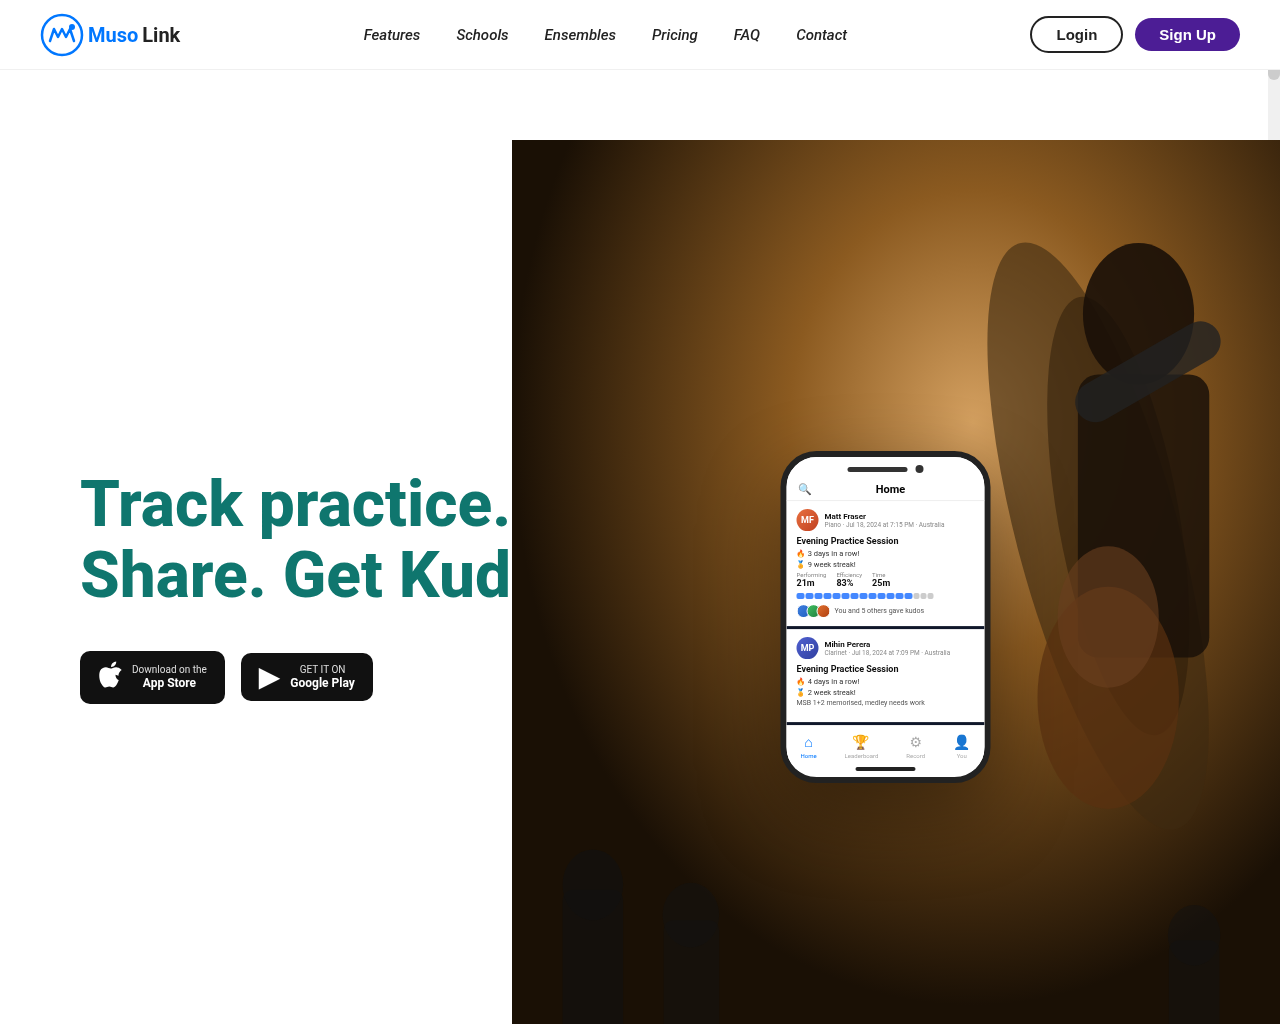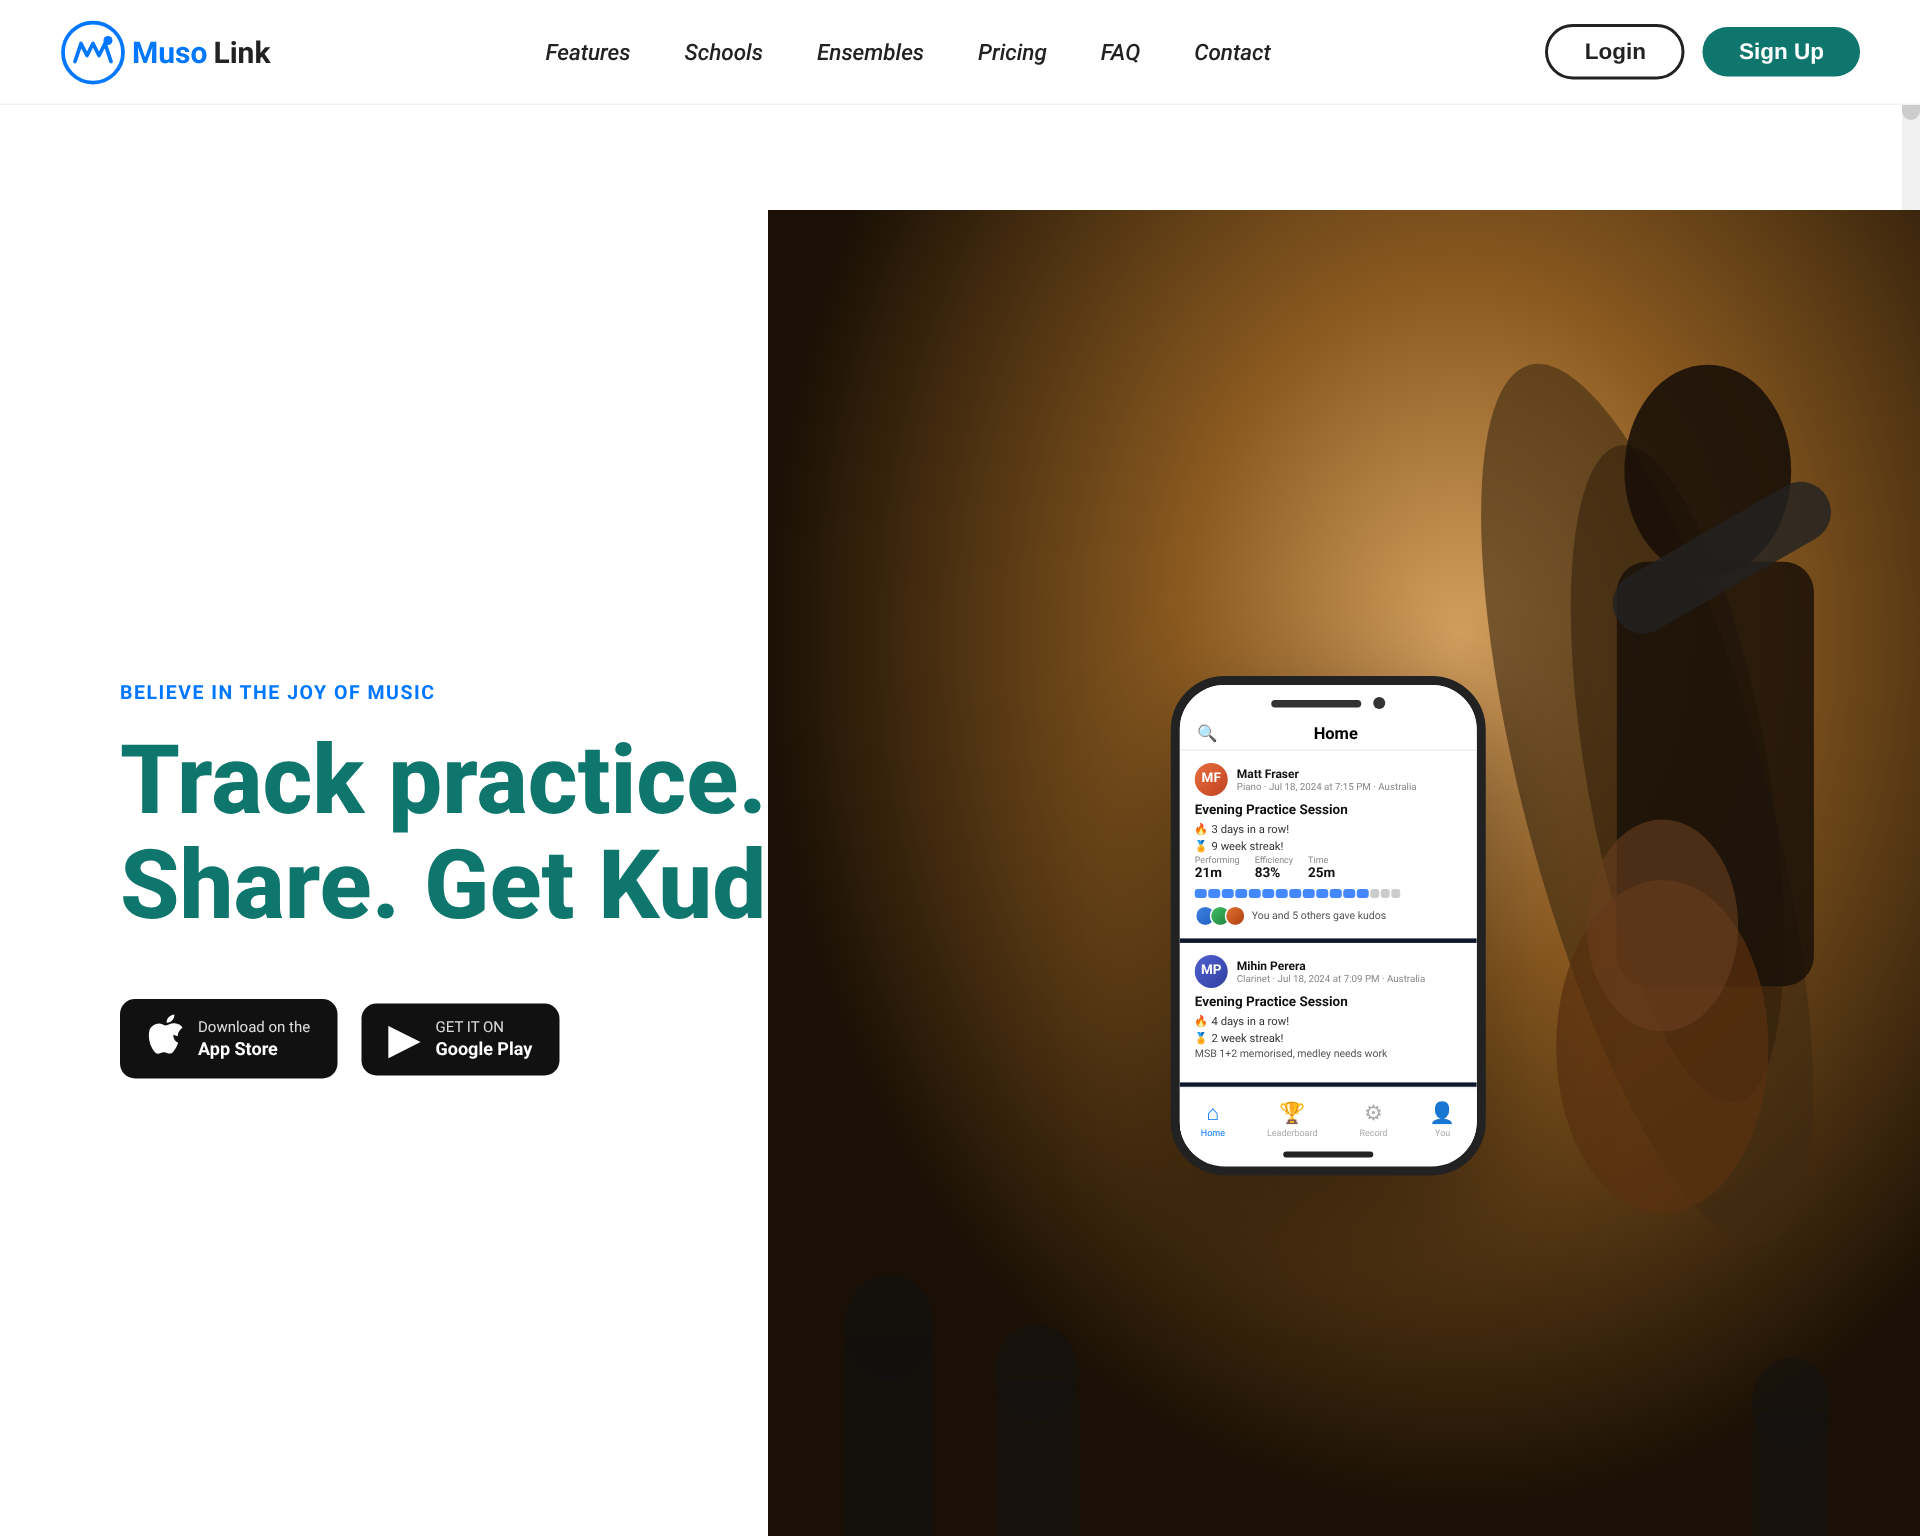--- a/index.html
+++ b/index.html
@@ -53,21 +53,21 @@
       background: transparent;
       font-size: 15px;
       font-weight: 600;
       cursor: pointer;
       color: #222;
     }
     .btn-signup {
       padding: 8px 24px;
       border: none;
       border-radius: 24px;
-      background: #0f766e;
+      background: #4c1d95;
       font-size: 15px;
       font-weight: 600;
       cursor: pointer;
       color: #fff;
     }
 
     
     .scrollbar-track {
       position: fixed;
       right: 0;
@@ -126,20 +126,21 @@
       color: #fff;
       border-radius: 10px;
       padding: 10px 18px;
       text-decoration: none;
       cursor: pointer;
       border: none;
     }
     .store-btn-inner {
       display: flex;
       flex-direction: column;
+      align-items: center;
     }
     .store-btn-sub {
       font-size: 10px;
       font-weight: 400;
       line-height: 1.2;
       opacity: 0.85;
     }
     .store-btn-main {
       font-size: 12px;
       font-weight: 700;
@@ -531,21 +532,20 @@
             <span class="phone-nav-icon">👤</span>
             <span class="phone-nav-label">You</span>
           </div>
         </div>
         <div class="phone-home-indicator"></div>
       </div>
     </div>
   </div>
 
   <div class="hero-content">
-    <p class="hero-tagline">BELIEVE IN THE JOY OF MUSIC</p>
     <h1 class="hero-headline">
       <span>Track practice.</span><br>
       <span>Share. Get Kudos.</span>
     </h1>
     <div class="hero-buttons">
 
       <a href="#" class="store-btn">
         <span class="store-icon"><svg width="24" height="28" viewBox="0 0 24 28" fill="white" xmlns="http://www.w3.org/2000/svg">
     <path d="M20.5 14.8c0-3.8 3.1-5.6 3.2-5.7-1.7-2.5-4.4-2.8-5.4-2.9-2.3-.2-4.5 1.4-5.6 1.4-1.2 0-2.9-1.3-4.8-1.3-2.4 0-4.7 1.4-5.9 3.6C.5 13.5 1.4 19.6 3.5 23c1 1.7 2.2 3.6 3.8 3.5 1.5-.1 2.1-1 4-1 1.9 0 2.4 1 4 .9 1.6 0 2.7-1.7 3.7-3.4 1.2-1.9 1.7-3.8 1.7-3.9-.1 0-3.2-1.3-3.2-5.3zM16.9 4.2c.9-1 1.5-2.4 1.3-3.8-1.3.1-2.9.9-3.8 1.8-.8.9-1.5 2.3-1.3 3.7 1.4.1 2.9-.7 3.8-1.7z"></path>
   </svg></span>

